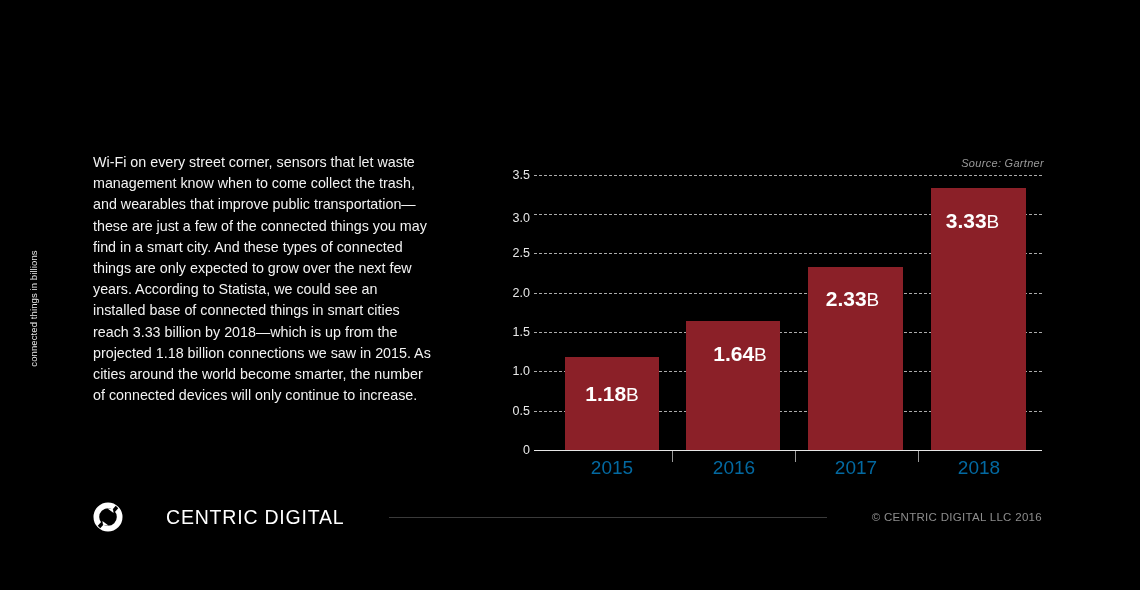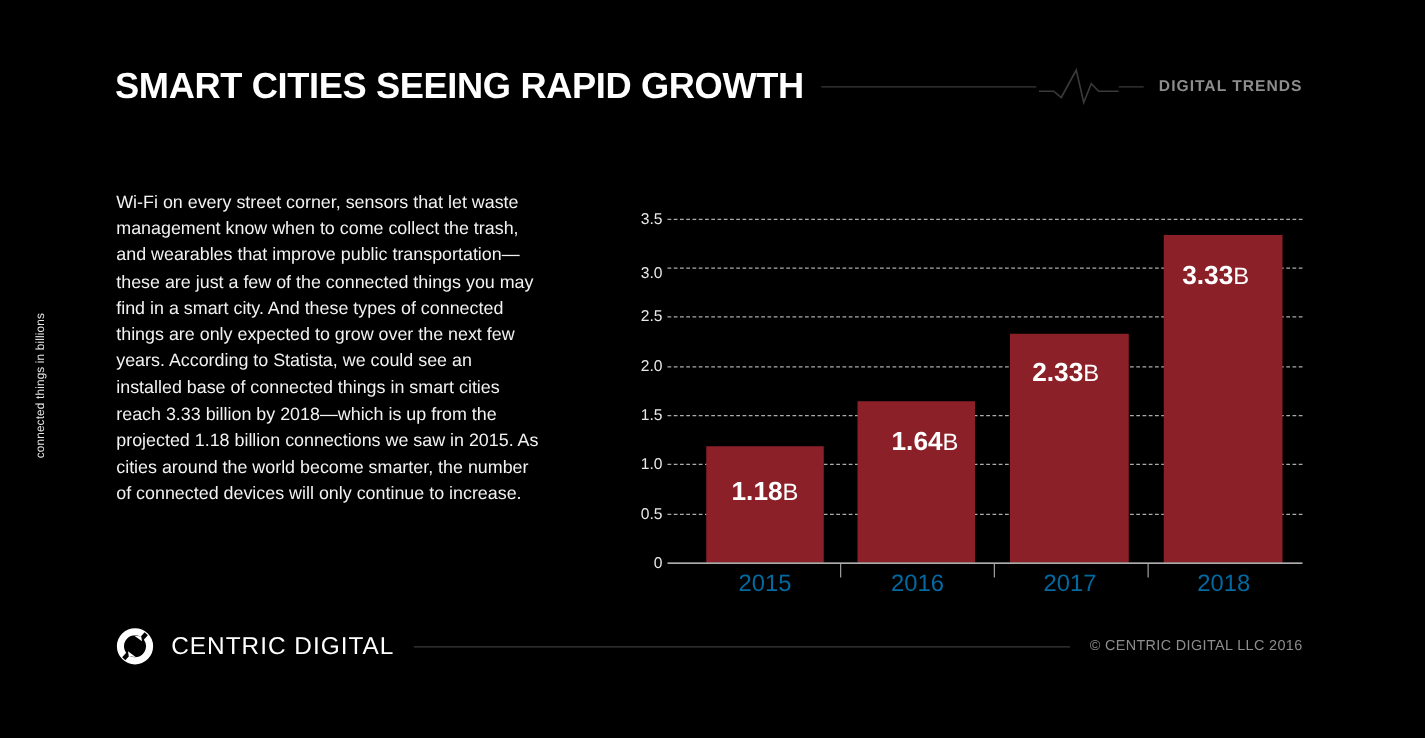--- a/index.html
+++ b/index.html
@@ -182,20 +182,21 @@
 
   
   #footer {
     position: absolute;
     left: 92px;
     top: 500px;
     width: 950px;
     height: 34px;
     display: flex;
     align-items: center;
+    gap: 29px;
   }
 
   #logo-mark { flex: 0 0 auto; display: block; }
 
   #logo-text {
     flex: 0 0 auto;
     font-size: 19.5px;
     color: #ffffff;
     letter-spacing: 0.8px;
     margin-left: 13px;
@@ -215,32 +216,24 @@
     color: #8d8d8d;
     letter-spacing: 0.3px;
     white-space: nowrap;
   }
 </style>
 </head>
 <body>
 
 <div id="page">
 
-  <div id="header">
-    <div id="main-title">SMART CITIES SEEING RAPID GROWTH</div>
-    <div id="header-rule-left"></div>
-    <svg id="pulse-icon" width="64" height="30" viewBox="0 0 64 30">
-      <polyline points="0,19 12,19 18,24 24,13 30,2 36,28 42,13 48,19 64,19" fill="none" stroke="#3a3a3a" stroke-width="1.3"></polyline>
-    </svg>
-    <div id="header-rule-right"></div>
-    <div id="brand-label">DIGITAL TRENDS</div>
-  </div>
 
   <p id="body-copy">Wi-Fi on every street corner, sensors that let waste management know when to come collect the trash, and wearables that improve public transportation—these are just a few of the connected things you may find in a smart city. And these types of connected things are only expected to grow over the next few years. According to Statista, we could see an installed base of connected things in smart cities reach 3.33 billion by 2018—which is up from the projected 1.18 billion connections we saw in 2015. As cities around the world become smarter, the number of connected devices will only continue to increase.</p>
 
+  <div id="chart-source">Source:  Gartner</div>
 
   <div id="chart">
 
     <div id="y-axis-title">connected things in billions</div>
 
     <div class="gridline" style="top:175px"></div>
     <div class="gridline" style="top:214px"></div>
     <div class="gridline" style="top:253px"></div>
     <div class="gridline" style="top:293px"></div>
     <div class="gridline" style="top:332px"></div>

